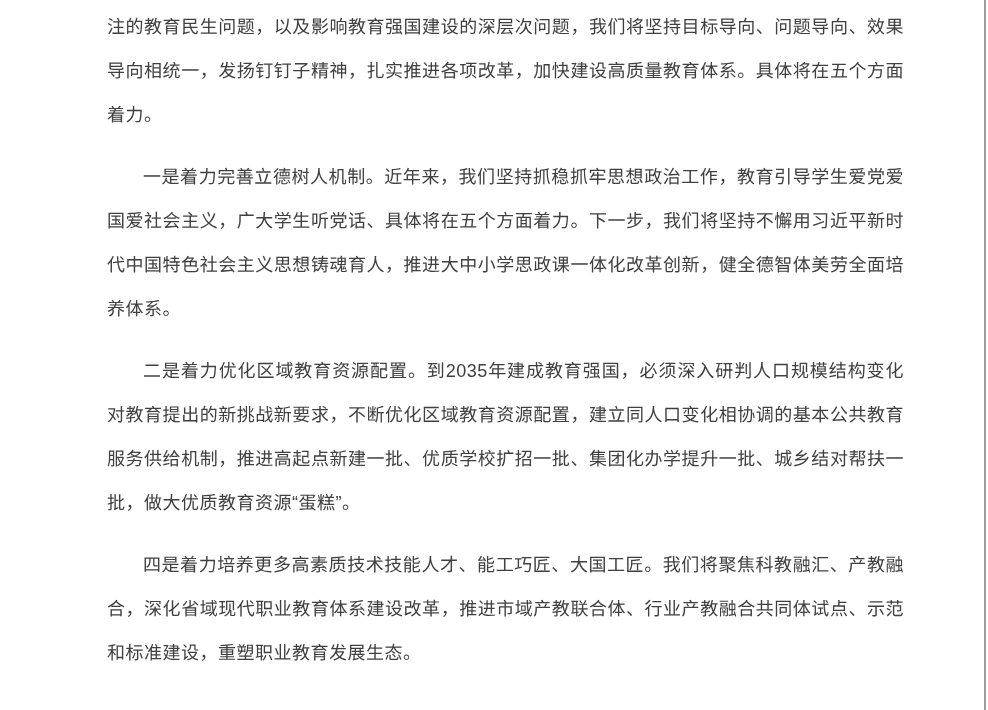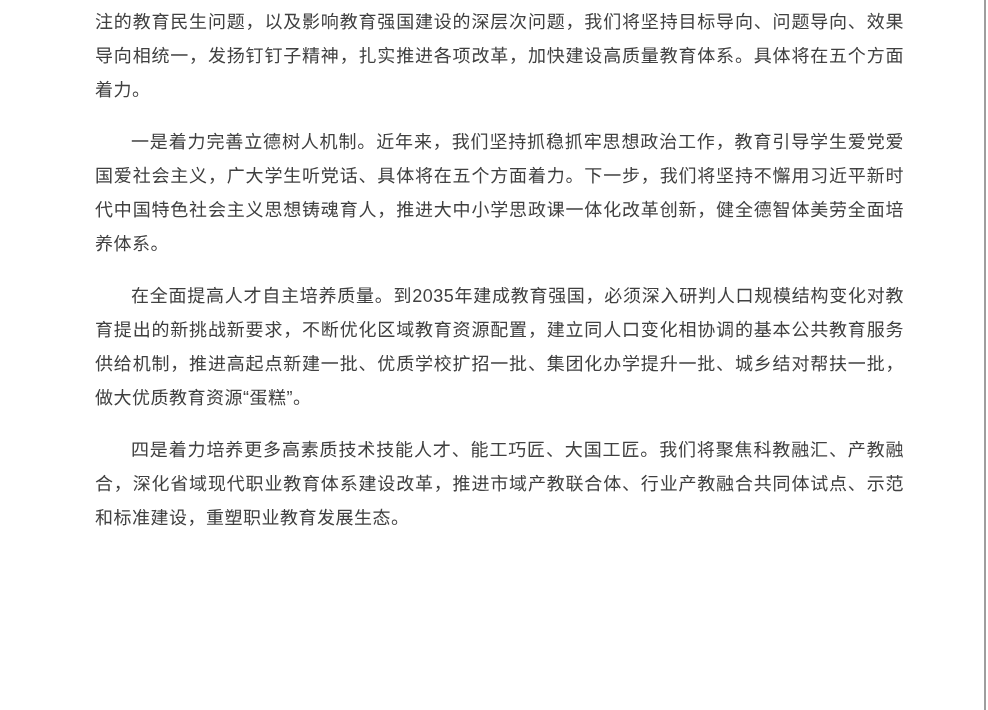--- a/index.html
+++ b/index.html
@@ -16,23 +16,23 @@
   }
   .article {
     position: absolute;
     top: 0;
     left: 0;
     width: 988px;
     box-sizing: border-box;
     padding: 5px 84px 0 95px;
   }
   .article p {
-    margin: 0 0 18px 0;
+    margin: 0 0 18px 12px;
     font-size: 18px;
-    line-height: 34px;
+    line-height: 44px;
     color: #404040;
     text-align: justify;
     letter-spacing: 0.5px;
   }
   .article p.indent {
     text-indent: 2em;
   }
   .pane-border {
     position: absolute;
     top: 0;
@@ -41,18 +41,18 @@
     height: 710px;
     background: #9e9e9e;
   }
 </style>
 </head>
 <body>
 
 <div class="article">
   <p>注的教育民生问题，以及影响教育强国建设的深层次问题，我们将坚持目标导向、问题导向、效果导向相统一，发扬钉钉子精神，扎实推进各项改革，加快建设高质量教育体系。具体将在五个方面着力。</p>
   <p class="indent">一是着力完善立德树人机制。近年来，我们坚持抓稳抓牢思想政治工作，教育引导学生爱党爱国爱社会主义，广大学生听党话、具体将在五个方面着力。下一步，我们将坚持不懈用习近平新时代中国特色社会主义思想铸魂育人，推进大中小学思政课一体化改革创新，健全德智体美劳全面培养体系。</p>
-  <p class="indent">在全面提高人才自主培养质量。到2035年建成教育强国，必须深入研判人口规模结构变化对教育提出的新挑战新要求，不断优化区域教育资源配置，建立同人口变化相协调的基本公共教育服务供给机制，推进高起点新建一批、优质学校扩招一批、集团化办学提升一批、城乡结对帮扶一批，做大优质教育资源“蛋糕”。</p>
+  <p class="indent">二是着力优化区域教育资源配置。到2035年建成教育强国，必须深入研判人口规模结构变化对教育提出的新挑战新要求，不断优化区域教育资源配置，建立同人口变化相协调的基本公共教育服务供给机制，推进高起点新建一批、优质学校扩招一批、集团化办学提升一批、城乡结对帮扶一批，做大优质教育资源“蛋糕”。</p>
   <p class="indent">四是着力培养更多高素质技术技能人才、能工巧匠、大国工匠。我们将聚焦科教融汇、产教融合，深化省域现代职业教育体系建设改革，推进市域产教联合体、行业产教融合共同体试点、示范和标准建设，重塑职业教育发展生态。</p>
 
 </div>
 
 <div class="pane-border"></div>
 
 </body></html>

